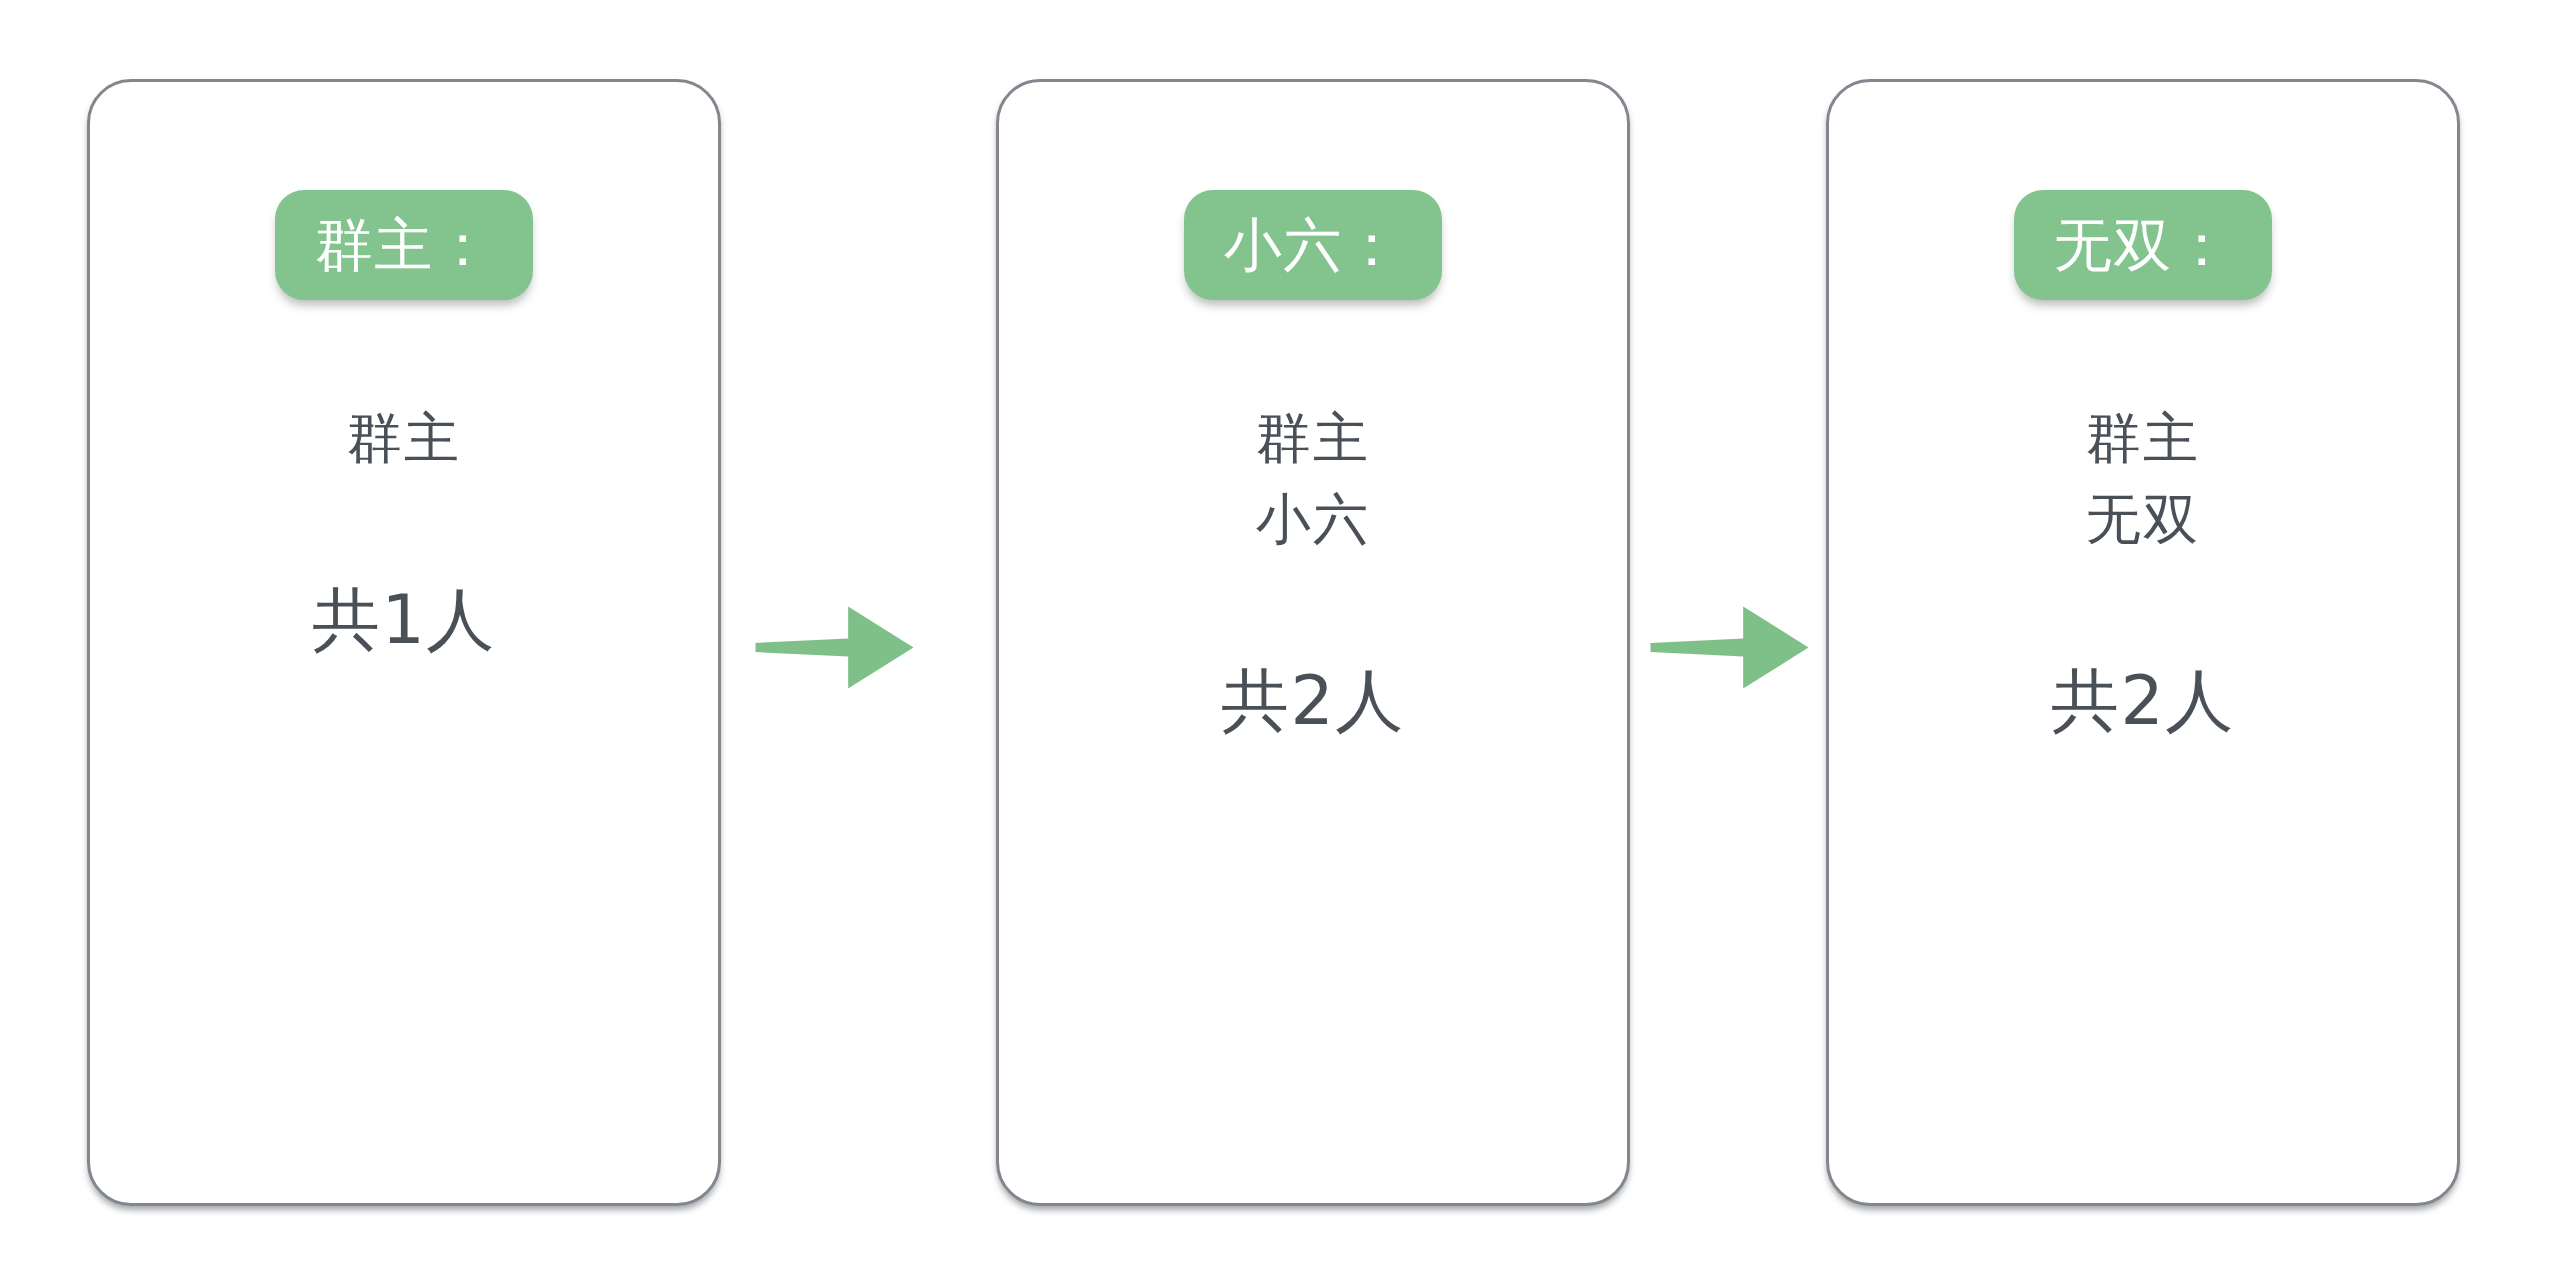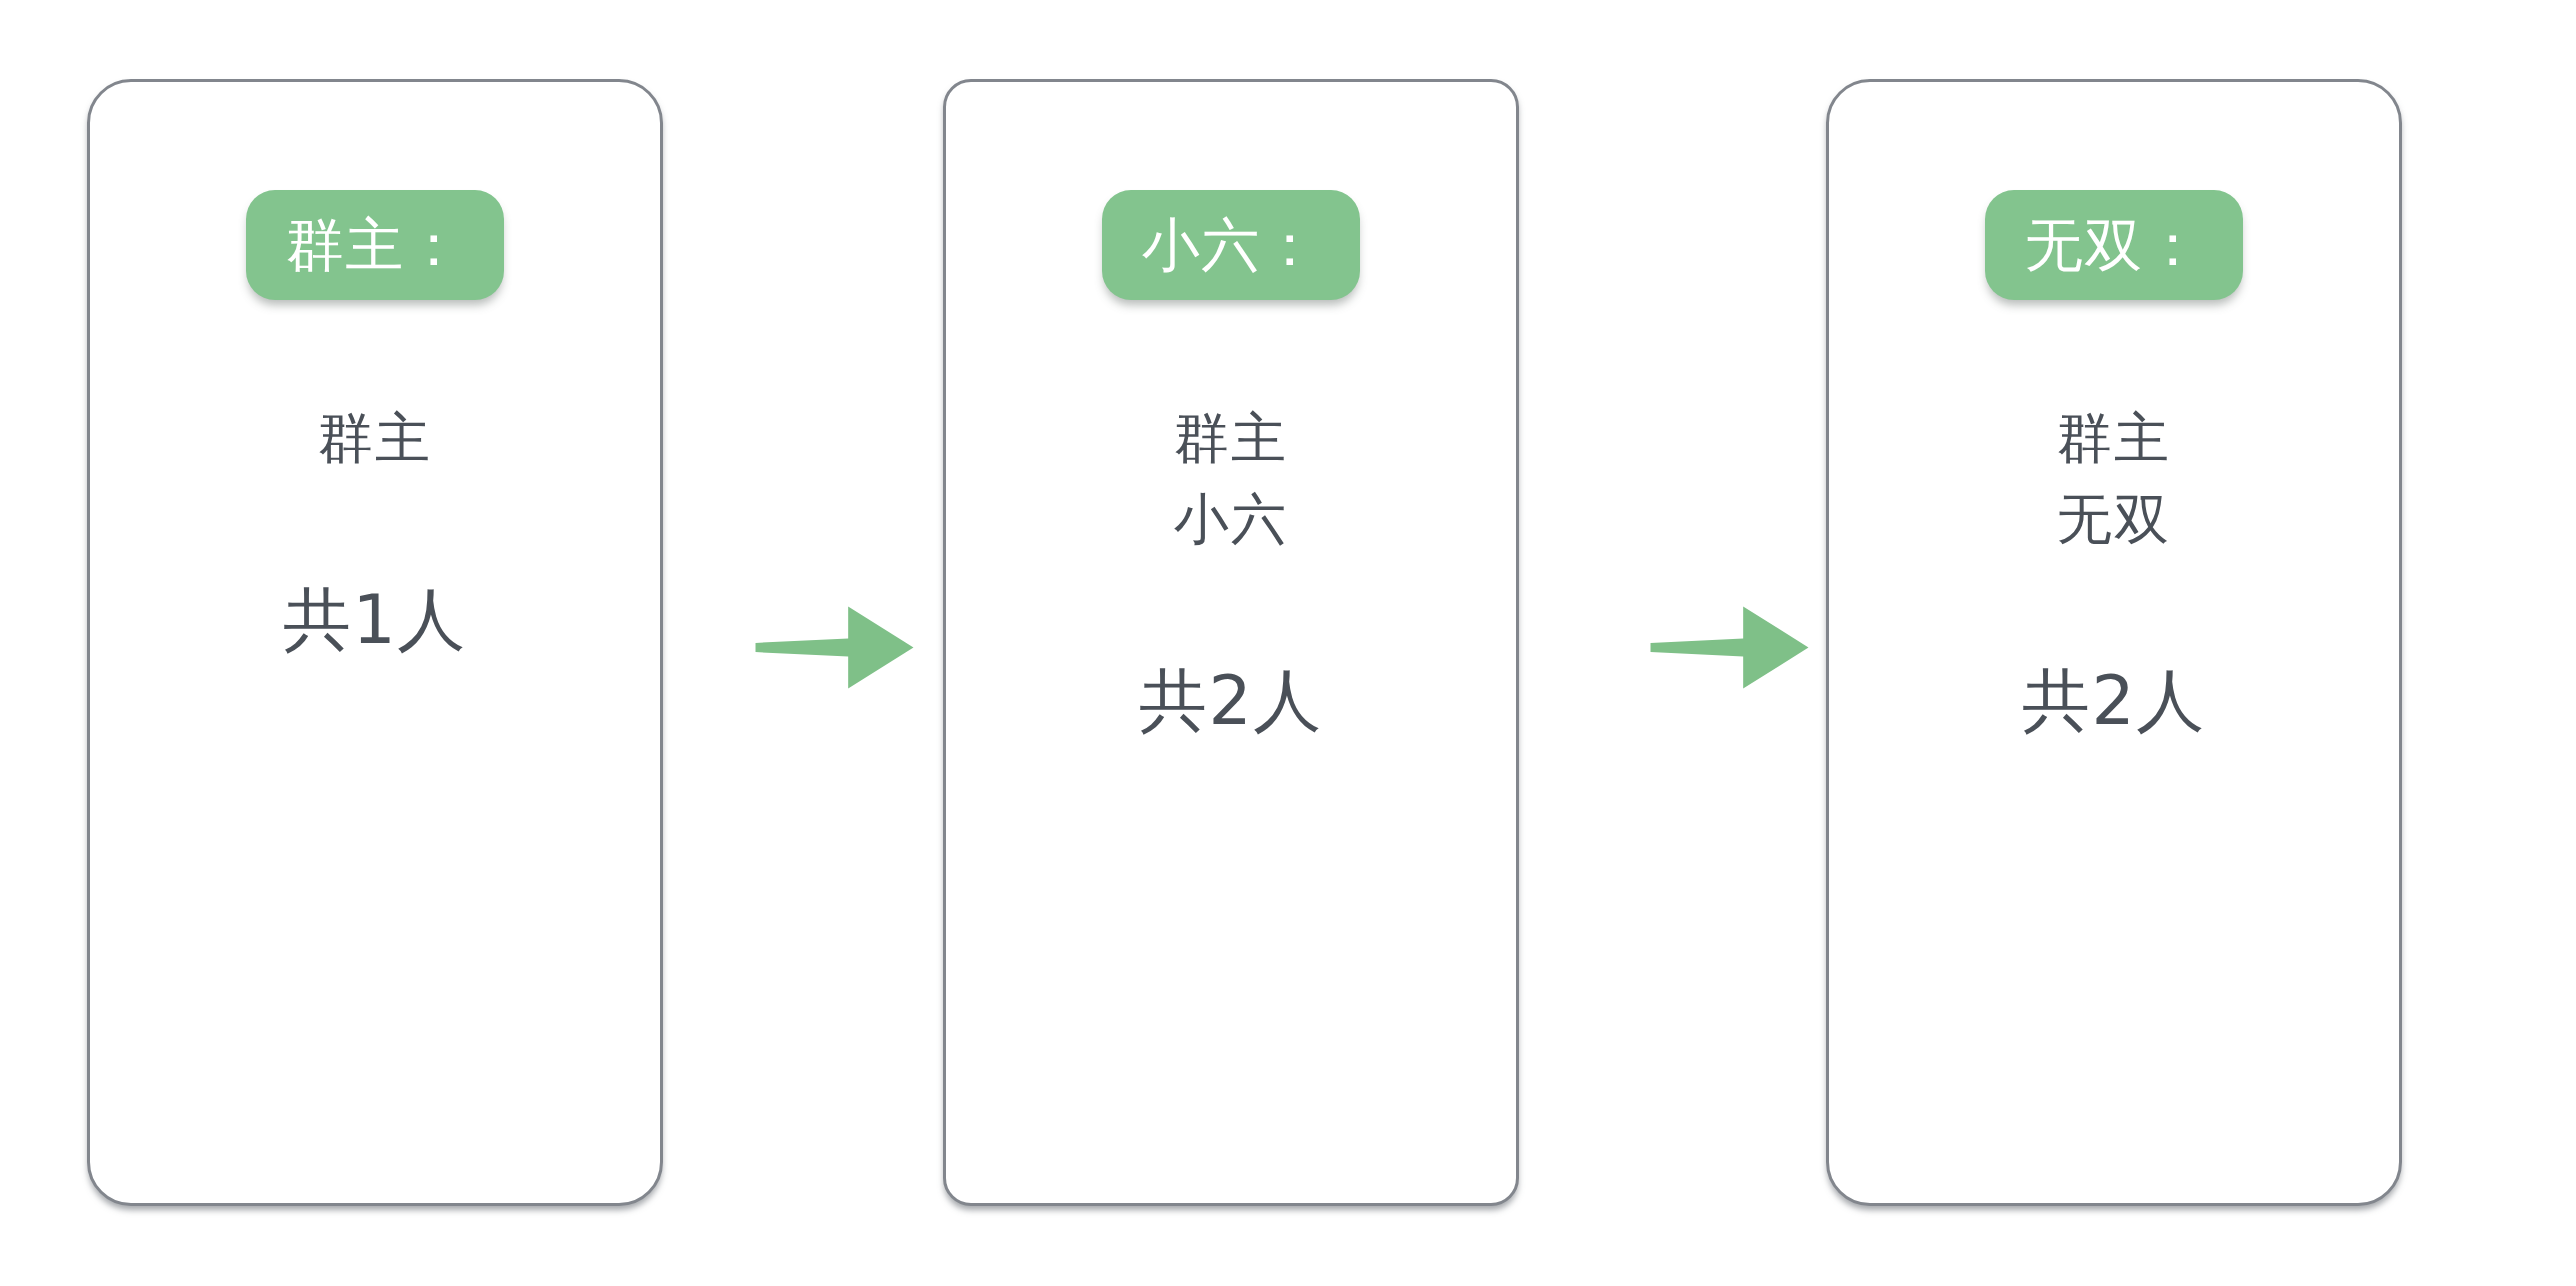--- a/index.html
+++ b/index.html
@@ -21,33 +21,33 @@
     inset: 0;
     display: flex;
     flex-direction: row;
     align-items: flex-start;
   }
 
   
   .card {
     position: absolute;
     top: 79px;
-    width: 576px;
+    width: 634px;
     height: 1127px;
     box-sizing: border-box;
     background: #ffffff;
     border: 3px solid #82868d;
     border-radius: 44px;
     box-shadow: 0 5.3px 6.9px -1.5px rgba(90, 95, 102, 0.55);
     display: flex;
     flex-direction: column;
     align-items: center;
   }
   .card-1 { left: 87px; }
-  .card-2 { left: 943px; border-radius: 28px; }
+  .card-2 { left: 996px; }
   .card-3 { left: 1826px; }
 
   
   .badge {
     margin-top: 108px;
     min-width: 244px;
     height: 110px;
     padding: 0 40px;
     box-sizing: border-box;
     background: #83c48e;

